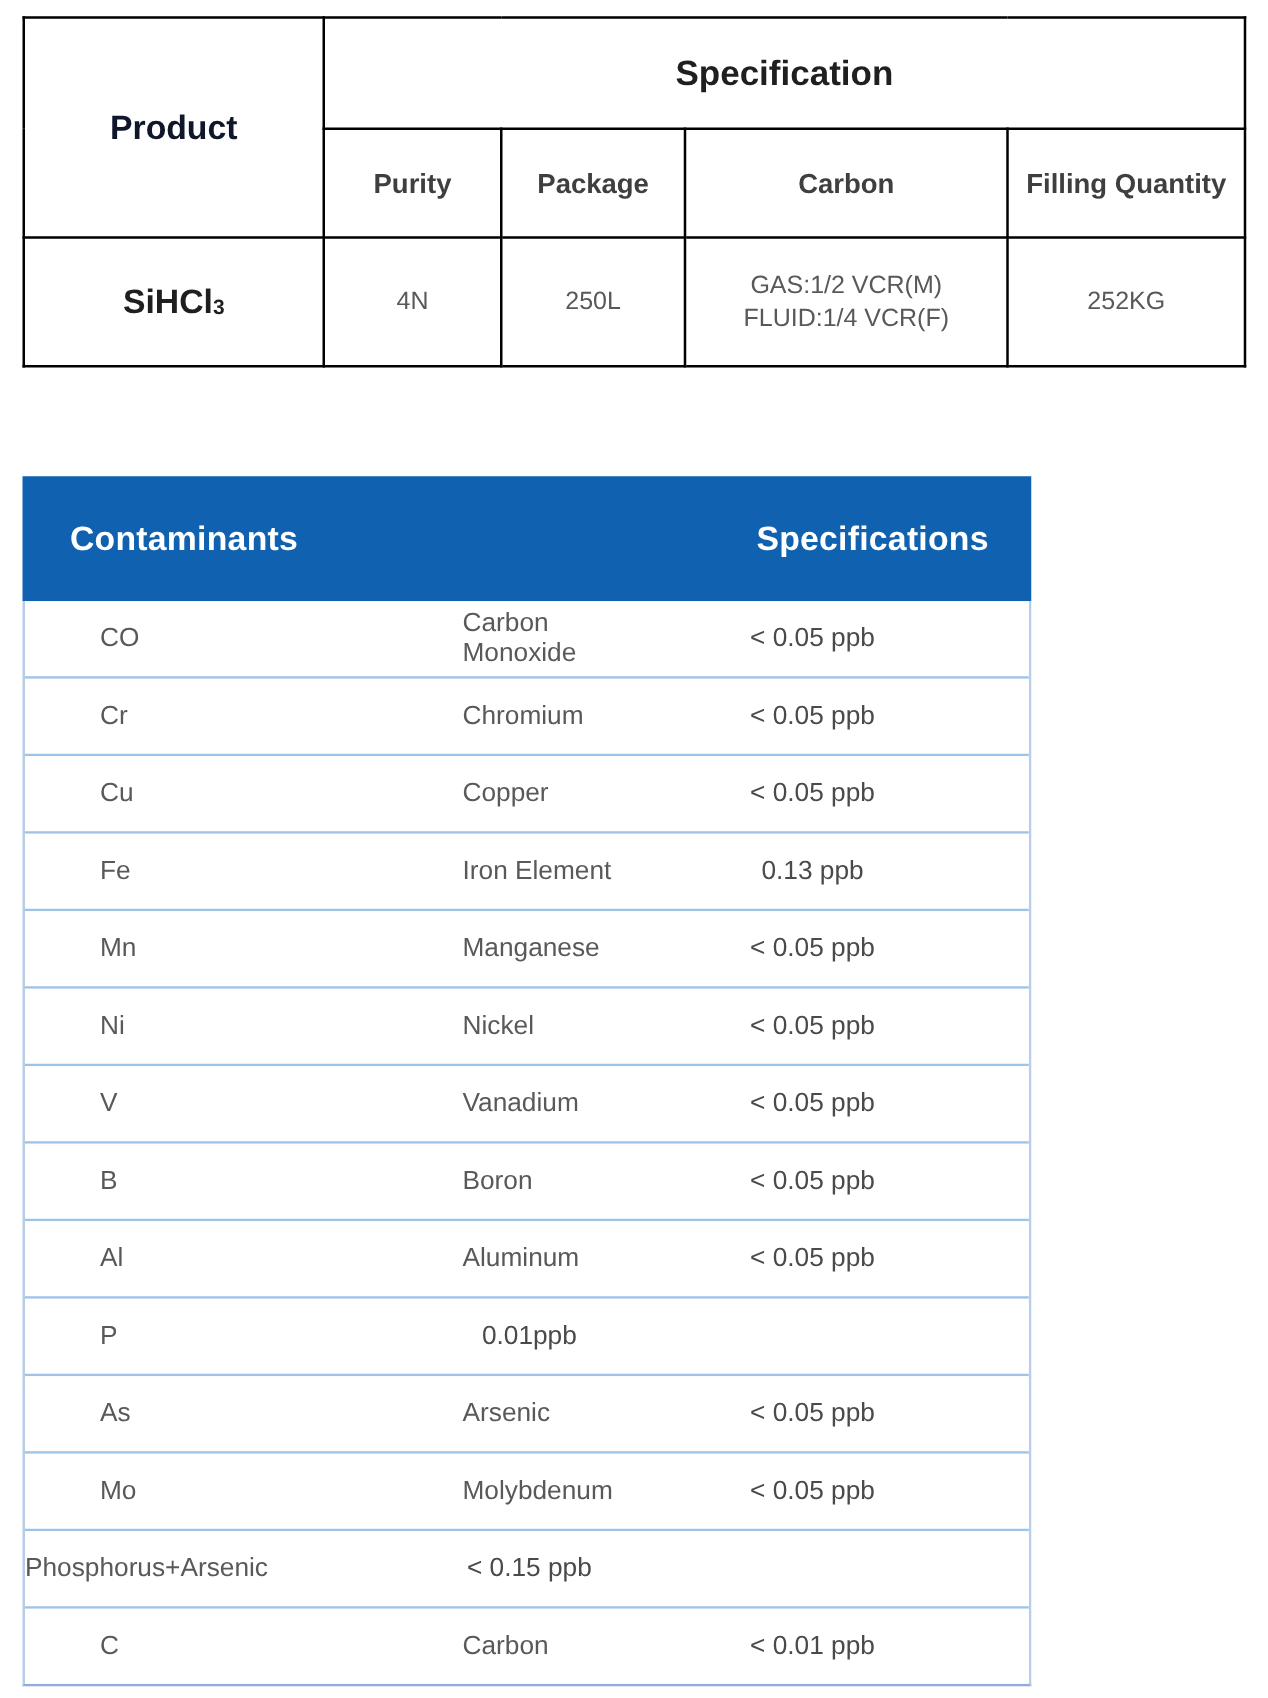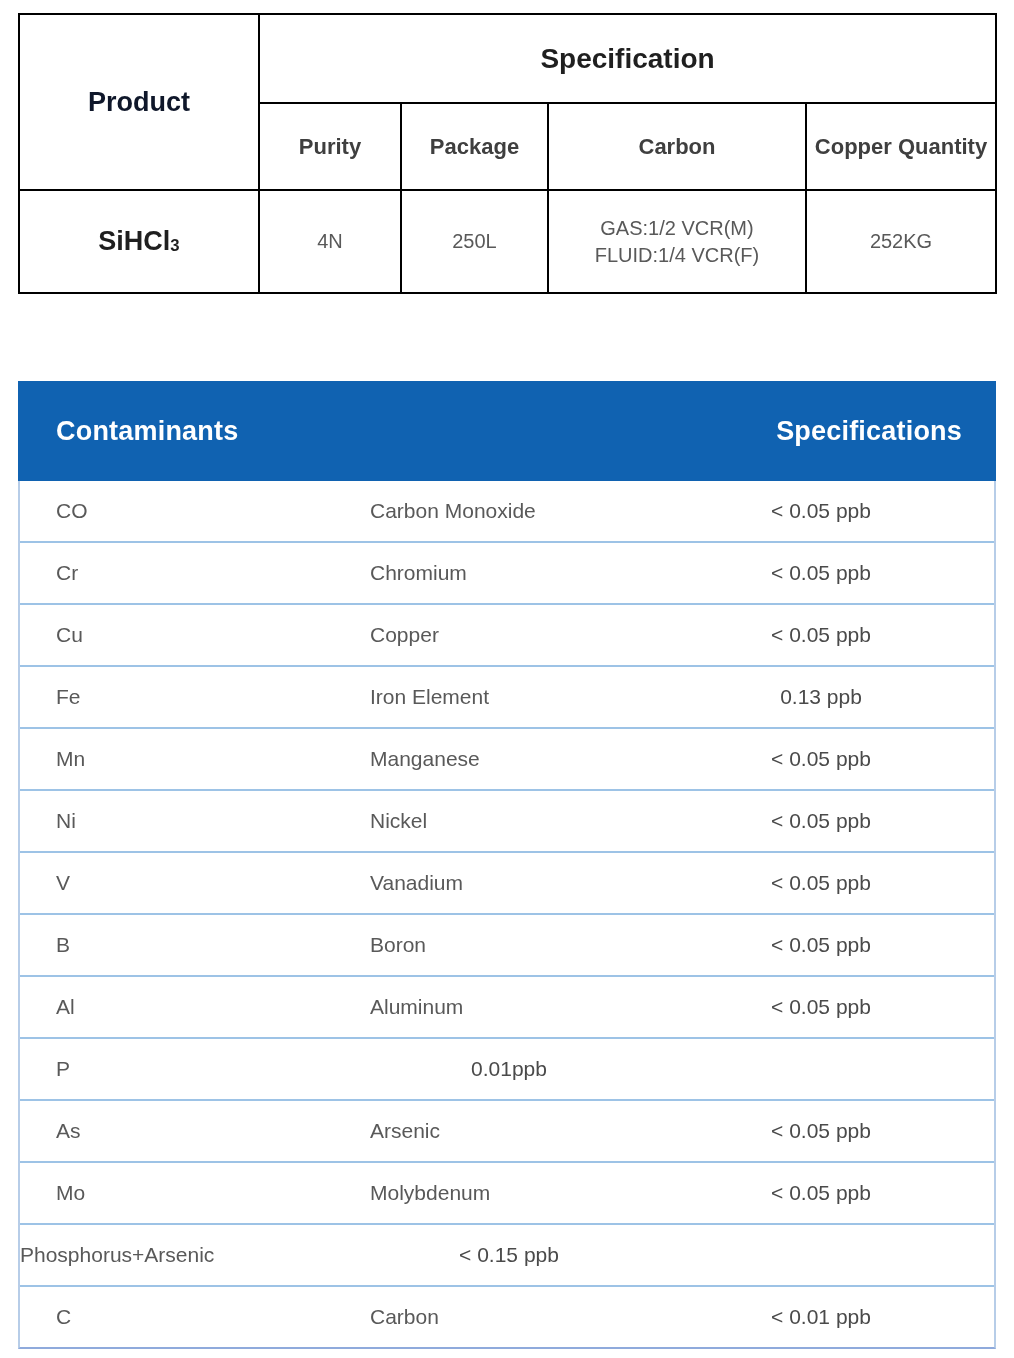--- a/index.html
+++ b/index.html
@@ -75,21 +75,21 @@
     position: relative;
     bottom: -0.04em;
   }
   tr.head-row-1 td { height: 87px; }
   tr.head-row-2 td { height: 85px; }
   tr.data-row  td  { height: 101px; }
 
   
   .cont-table {
     margin-top: 87px;
-    width: 978px;
+    width: 807px;
   }
   .cont-header {
     background: #1062b1;
     height: 100px;
     display: flex;
     align-items: center;
     justify-content: space-between;
     padding-left: 38px;
     padding-right: 34px;
     box-sizing: border-box;
@@ -113,20 +113,21 @@
     height: 60px;
     background: #ffffff;
   }
   .cont-row:not(:last-child) {
     border-bottom: 2px solid #9dc3e6;
   }
   .cont-sym {
     font-size: 21px;
     color: #595959;
     padding-left: 36px;
+    margin-left: 24px;
   }
   .cont-name {
     font-size: 21px;
     color: #595959;
   }
   .cont-value {
     font-size: 21px;
     color: #4a4a4a;
     text-align: center;
     padding-right: 56px;
@@ -158,21 +159,21 @@
         <td>
           <span class="subhead">Purity</span>
         </td>
         <td>
           <span class="subhead">Package</span>
         </td>
         <td>
           <span class="subhead">Carbon</span>
         </td>
         <td>
-          <span class="subhead">Copper Quantity</span>
+          <span class="subhead">Filling Quantity</span>
         </td>
       </tr>
       <tr class="data-row">
         <td class="cell-blue">
           <span class="product-name"><span>SiHCl</span><sub>3</sub></span>
         </td>
         <td>
           <span class="cell-val">4N</span>
         </td>
         <td>

